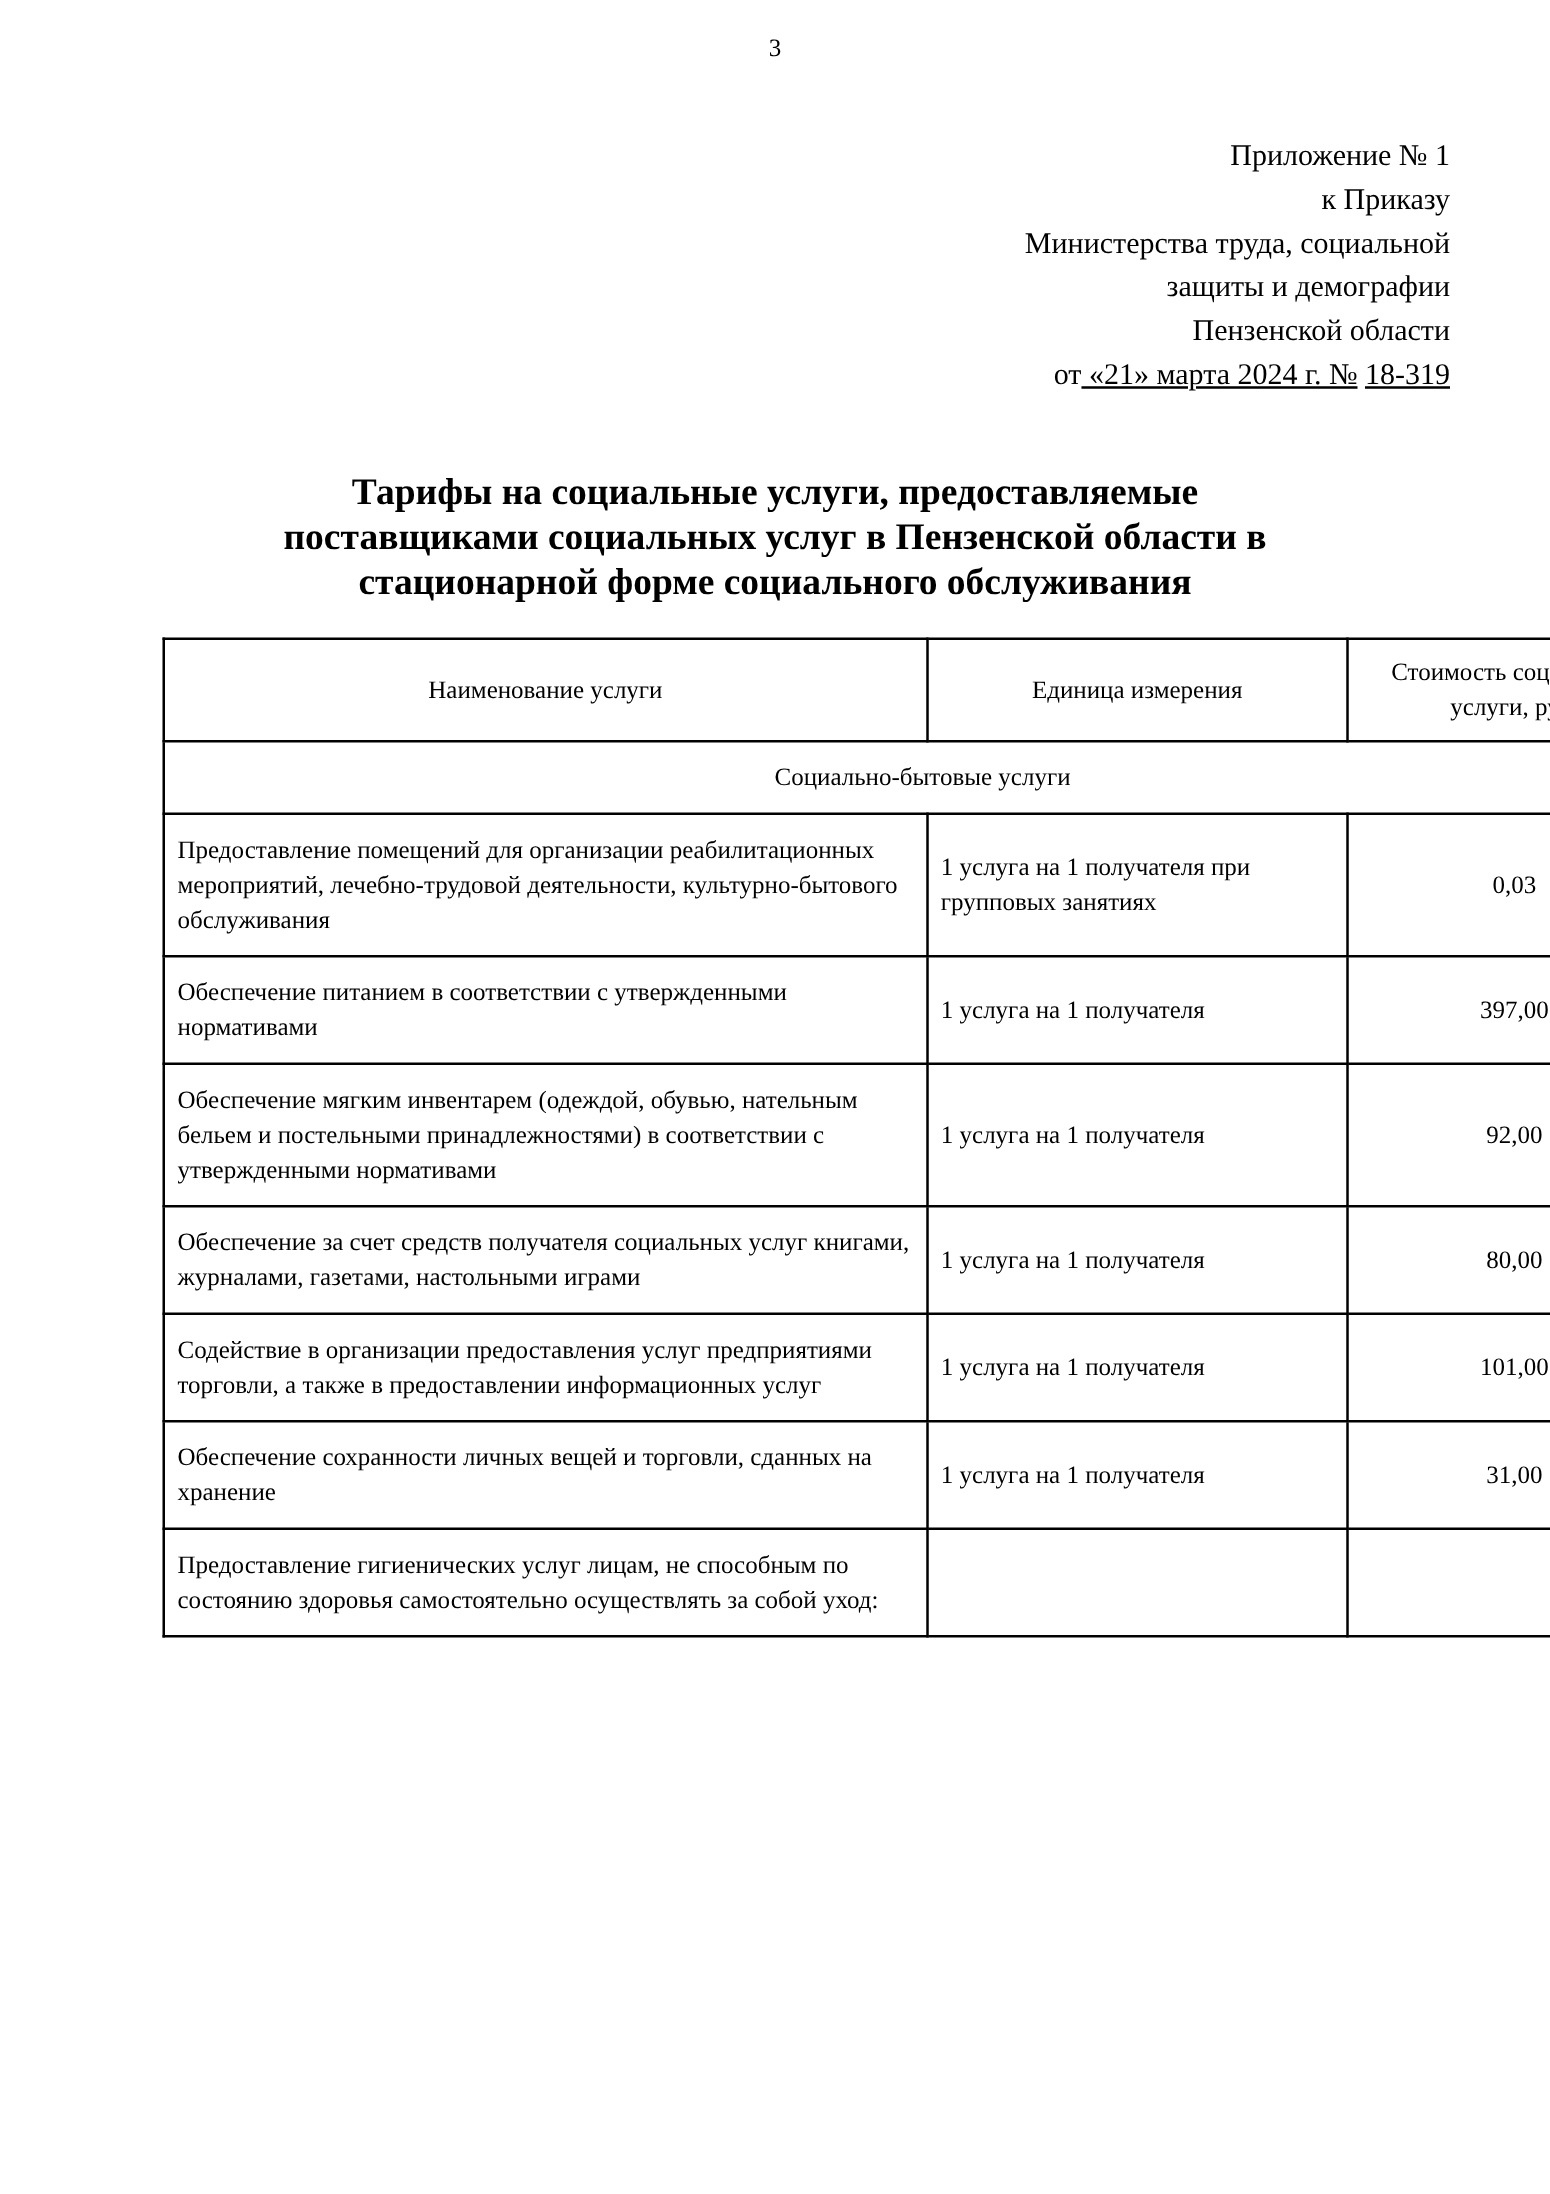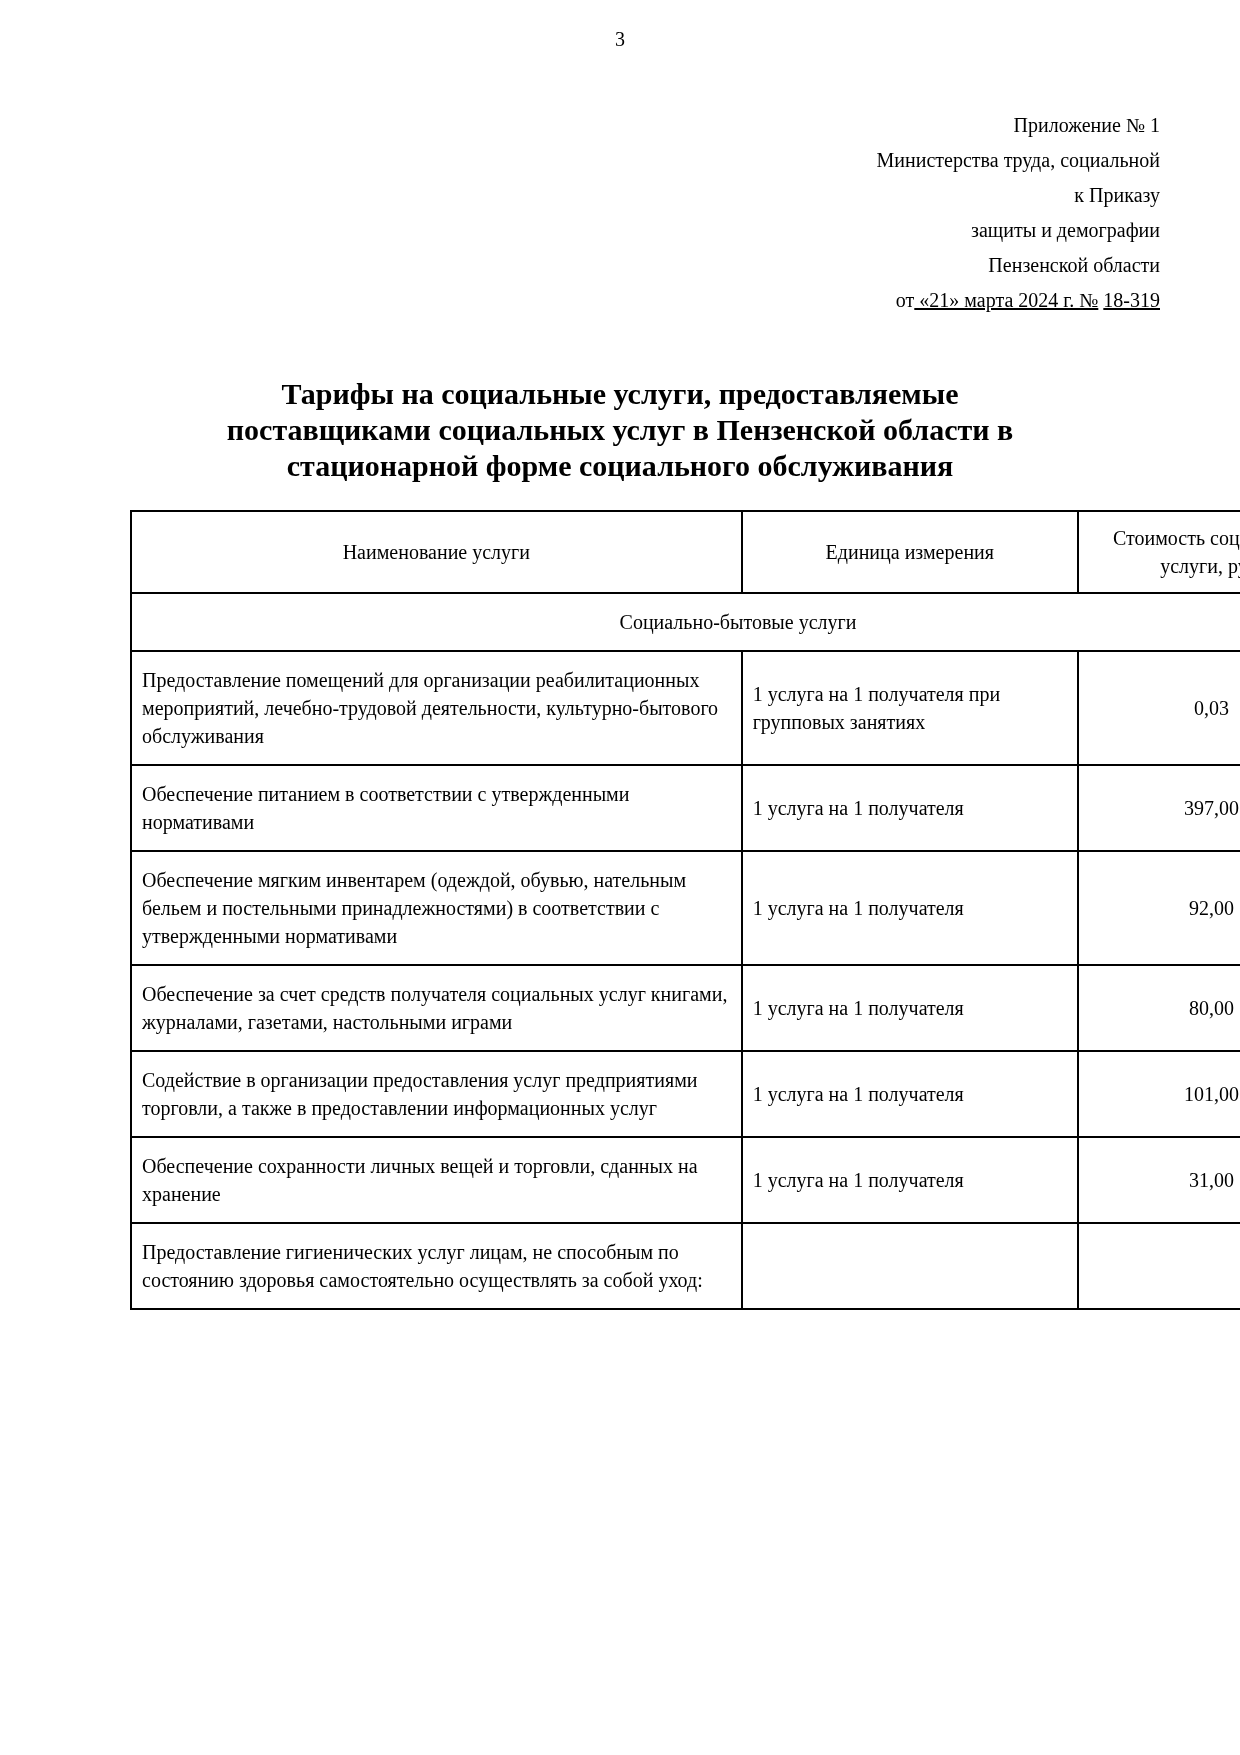--- a/index.html
+++ b/index.html
@@ -18,21 +18,21 @@
   .page-number {
     padding-top: 28px;
     text-align: center;
     font-size: 20px;
     line-height: 22px;
   }
   .header-block {
     margin-top: 58px;
     margin-right: 80px;
     text-align: right;
-    font-size: 20px;
+    font-size: 24px;
     line-height: 35px;
   }
   .date-line {
     white-space: pre;
   }
   .u {
     text-decoration: underline;
   }
   .doc-title {
     margin: 58px auto 0 auto;
@@ -73,22 +73,22 @@
   td.unit-center { text-align: center; }
   td.value-cell { text-align: center; }
 </style>
 </head>
 <body>
 
 <div class="page-number">3</div>
 
 <div class="header-block">
   <div>Приложение № 1</div>
+  <div>к Приказу</div>
   <div>Министерства труда, социальной</div>
-  <div>к Приказу</div>
   <div>защиты и демографии</div>
   <div>Пензенской области</div>
   <div class="date-line"><span>от</span><span class="u"> «21» марта 2024 г. №</span><span> </span><span class="u">18-319</span></div>
 </div>
 
 <div class="doc-title">Тарифы на социальные услуги, предоставляемые поставщиками социальных услуг в Пензенской области в стационарной форме социального обслуживания</div>
 
 <table class="tariff">
   <colgroup>
     <col style="width:50.3%">

